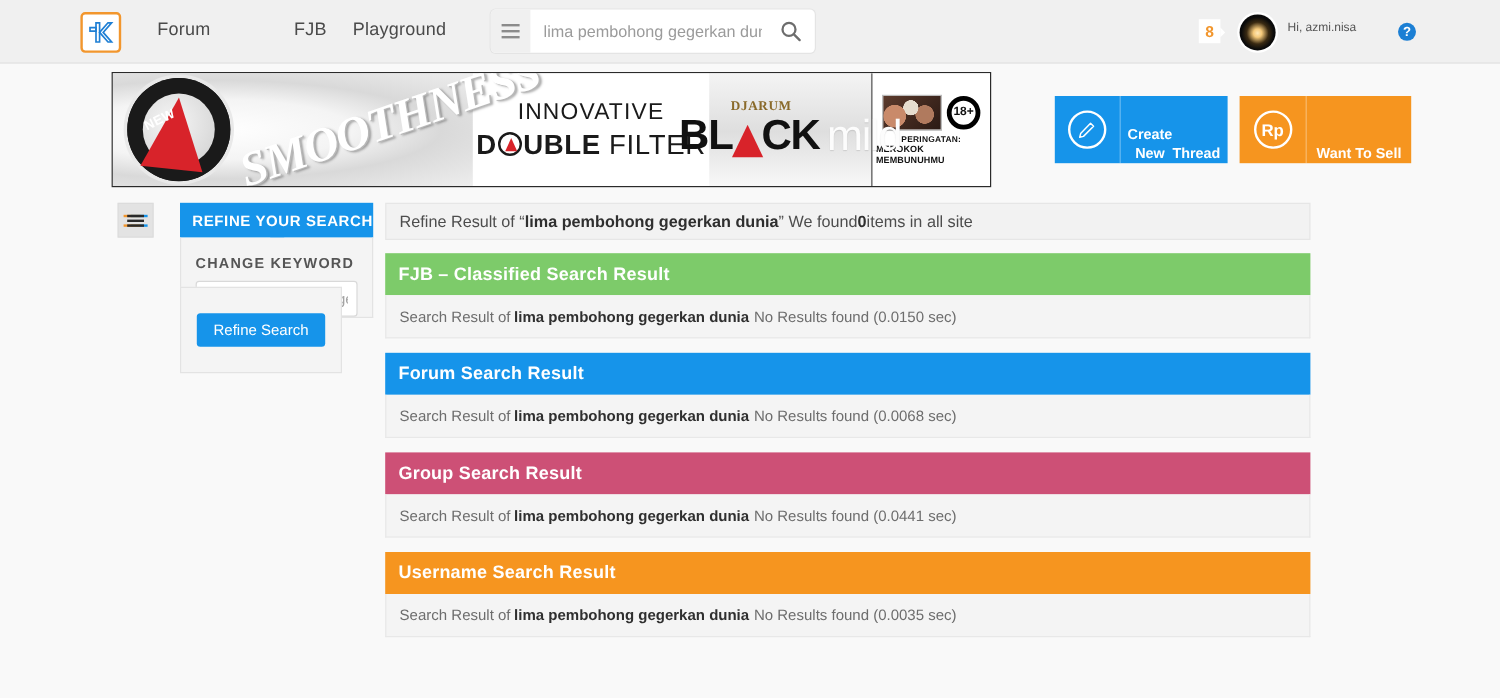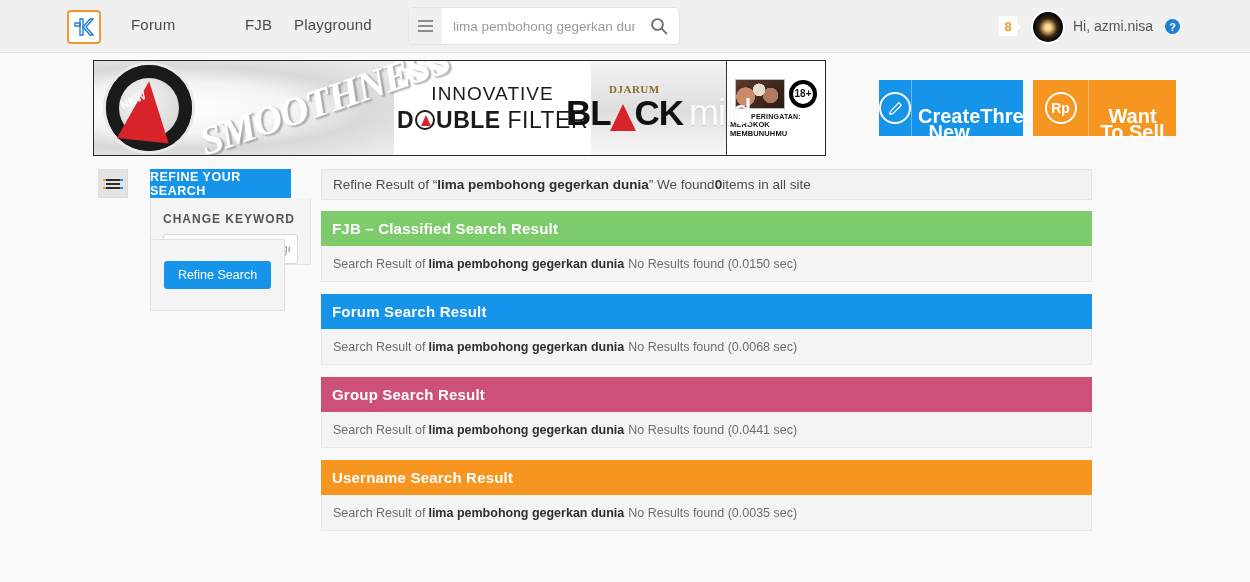--- a/index.html
+++ b/index.html
@@ -87,21 +87,21 @@
   }
   .avatar {
     position: absolute; left: 1033px; top: 12px;
     width: 30px; height: 30px; border-radius: 50%;
     background: radial-gradient(circle at 50% 52%, #ffe8b8 0%, #f5c97a 16%, #3a2a12 42%, #0b0b0b 62%, #000 100%);
     box-shadow: 0 0 0 2px #ffffff;
     cursor: pointer;
   }
   .greeting {
     position: absolute; left: 1073px; top: 18px;
-    font-size: 14px; color: #555;
+    font-size: 10px; color: #555;
     cursor: pointer;
   }
   .help-icon {
     position: absolute; left: 1165px; top: 19px;
     width: 15px; height: 15px; border-radius: 50%;
     background: #1c7fd4; color:#fff;
     font-size: 11px; font-weight: bold;
     display:flex;align-items:center;justify-content:center;
     cursor: pointer;
   }
@@ -240,44 +240,45 @@
     width: 56px; display:flex;align-items:center;justify-content:center;
     border-right: 1px solid rgba(255,255,255,.35);
   }
   .btn-circ {
     width: 32px; height: 32px; border-radius: 50%;
     border: 2px solid #ffffff;
     display:flex;align-items:center;justify-content:center;
     color:#fff; font-size: 14px; font-weight: bold;
   }
   .btn-lbl {
-    flex:1; display:flex;align-items:flex-start;justify-content:center;
-    color:#ffffff; font-size:20px; font-weight:bold; line-height:16px;
-    text-align:center; padding: 0 6px; margin-top: 28px;
+    flex:1; display:flex;align-items:flex-end;justify-content:center;
+    color:#ffffff; font-size:12px; font-weight:bold; line-height:16px;
+    text-align:center; padding: 0 6px;
   }
 
   
   .side-toggle {
     position: absolute; left: 98px; top: 169px;
     width: 30px; height: 29px;
     background: #e3e3e3;
     border: 1px solid #dcdcdc;
     display:flex;flex-direction:column;align-items:center;justify-content:center;
     gap:2px; cursor:pointer;
   }
   .side-toggle i { width:14px;height:2px;background:#2a2a2a;display:block;}
   .side-toggle i.a { box-shadow: -3px 0 0 #f2962d, 3px 0 0 #1694ea; }
 
   .refine-hd {
     position:absolute; left:150px; top:169px;
-    width: 141px; height: 29px;
+    width: 161px; height: 29px;
     background:#1694ea; color:#fff;
     font-size: 12.5px; font-weight: bold; letter-spacing: .5px;
     display:flex;align-items:center;justify-content:center;
     cursor:pointer;
+    padding-left:10px;
   }
   .refine-hd::after{
     content:""; position:absolute; left:50%; margin-left:-6px; bottom:-6px;
     width:0;height:0;
     border-left:6px solid transparent;border-right:6px solid transparent;
     border-top:6px solid #1694ea;
   }
   .refine-body {
     position:absolute; left:150px; top:198px;
     width: 161px;

